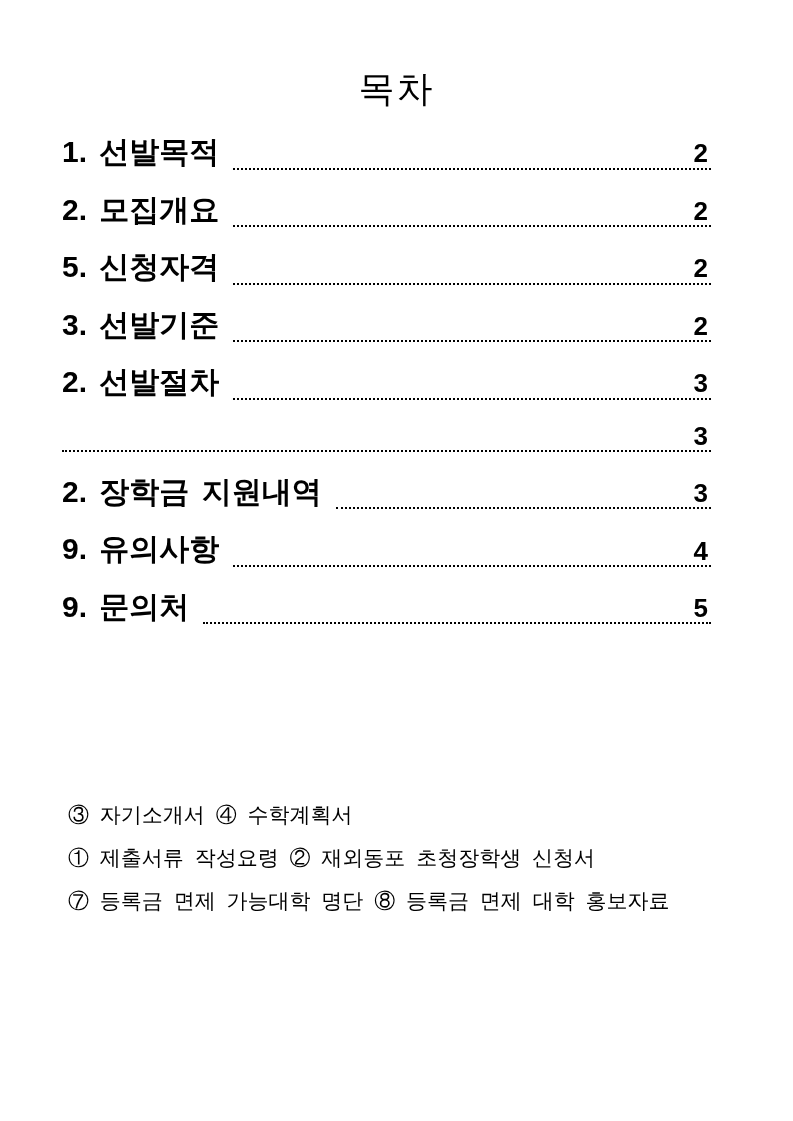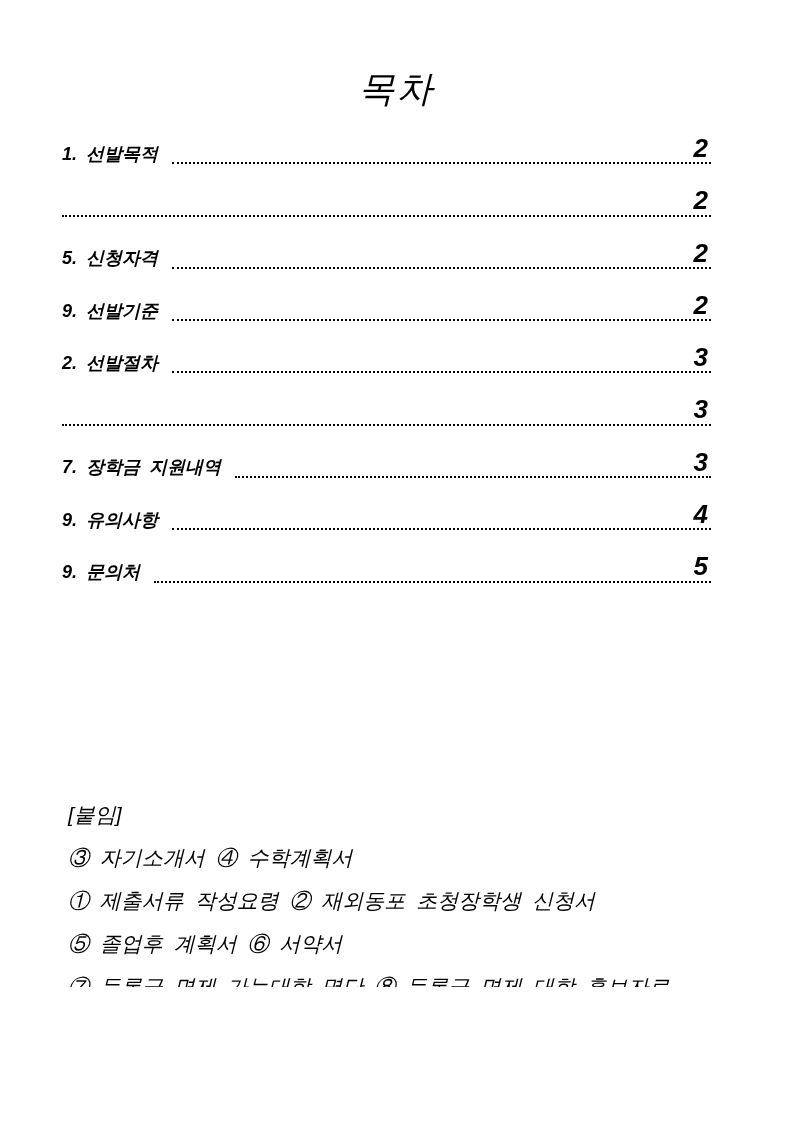--- a/index.html
+++ b/index.html
@@ -9,40 +9,39 @@
   }
   .page {
     position: relative;
     width: 793px;
     height: 987px;
     background: #ffffff;
     color: #000000;
     font-family: "Liberation Sans", sans-serif;
     overflow: hidden;
     box-sizing: border-box;
-    font-style: italic;
   }
   .doc-title {
     margin: 66px 0 0 0;
     text-align: center;
     font-size: 36px;
     font-weight: 400;
     line-height: 1.25;
     letter-spacing: 2px;
   }
   .toc {
     margin: 24px 82px 0 62px;
   }
   .toc-row {
     display: flex;
     align-items: flex-end;
     margin-bottom: 23px;
   }
   .toc-label {
-    font-size: 18px;
+    font-size: 30px;
     font-weight: 700;
     line-height: 1.15;
     white-space: nowrap;
     margin-right: 14px;
     word-spacing: 4px;
   }
   .toc-line {
     flex: 1;
     display: flex;
     align-items: flex-end;
@@ -82,36 +81,37 @@
 
     <div class="toc-row">
       <span class="toc-label">1. 선발목적</span>
       <span class="toc-line">
         <span class="toc-spacer"></span>
         <span class="toc-page">2</span>
       </span>
     </div>
 
     <div class="toc-row">
+      <span class="toc-label">2. 모집개요</span>
       <span class="toc-line">
         <span class="toc-spacer"></span>
         <span class="toc-page">2</span>
       </span>
     </div>
 
     <div class="toc-row">
       <span class="toc-label">5. 신청자격</span>
       <span class="toc-line">
         <span class="toc-spacer"></span>
         <span class="toc-page">2</span>
       </span>
     </div>
 
     <div class="toc-row">
-      <span class="toc-label">9. 선발기준</span>
+      <span class="toc-label">3. 선발기준</span>
       <span class="toc-line">
         <span class="toc-spacer"></span>
         <span class="toc-page">2</span>
       </span>
     </div>
 
     <div class="toc-row">
       <span class="toc-label">2. 선발절차</span>
       <span class="toc-line">
         <span class="toc-spacer"></span>
@@ -120,21 +120,21 @@
     </div>
 
     <div class="toc-row">
       <span class="toc-line">
         <span class="toc-spacer"></span>
         <span class="toc-page">3</span>
       </span>
     </div>
 
     <div class="toc-row">
-      <span class="toc-label">7. 장학금 지원내역</span>
+      <span class="toc-label">2. 장학금 지원내역</span>
       <span class="toc-line">
         <span class="toc-spacer"></span>
         <span class="toc-page">3</span>
       </span>
     </div>
 
     <div class="toc-row">
       <span class="toc-label">9. 유의사항</span>
       <span class="toc-line">
         <span class="toc-spacer"></span>
@@ -146,20 +146,18 @@
       <span class="toc-label">9. 문의처</span>
       <span class="toc-line">
         <span class="toc-spacer"></span>
         <span class="toc-page">5</span>
       </span>
     </div>
 
   </div>
 
   <div class="attachments">
-    <div class="att-header">[붙임]</div>
     <div class="att-line">③ 자기소개서 ④ 수학계획서</div>
     <div class="att-line">① 제출서류 작성요령 ② 재외동포 초청장학생 신청서</div>
-    <div class="att-line">⑤ 졸업후 계획서 ⑥ 서약서</div>
     <div class="att-line">⑦ 등록금 면제 가능대학 명단 ⑧ 등록금 면제 대학 홍보자료</div>
   </div>
 
 </div>
 
 </body></html>

